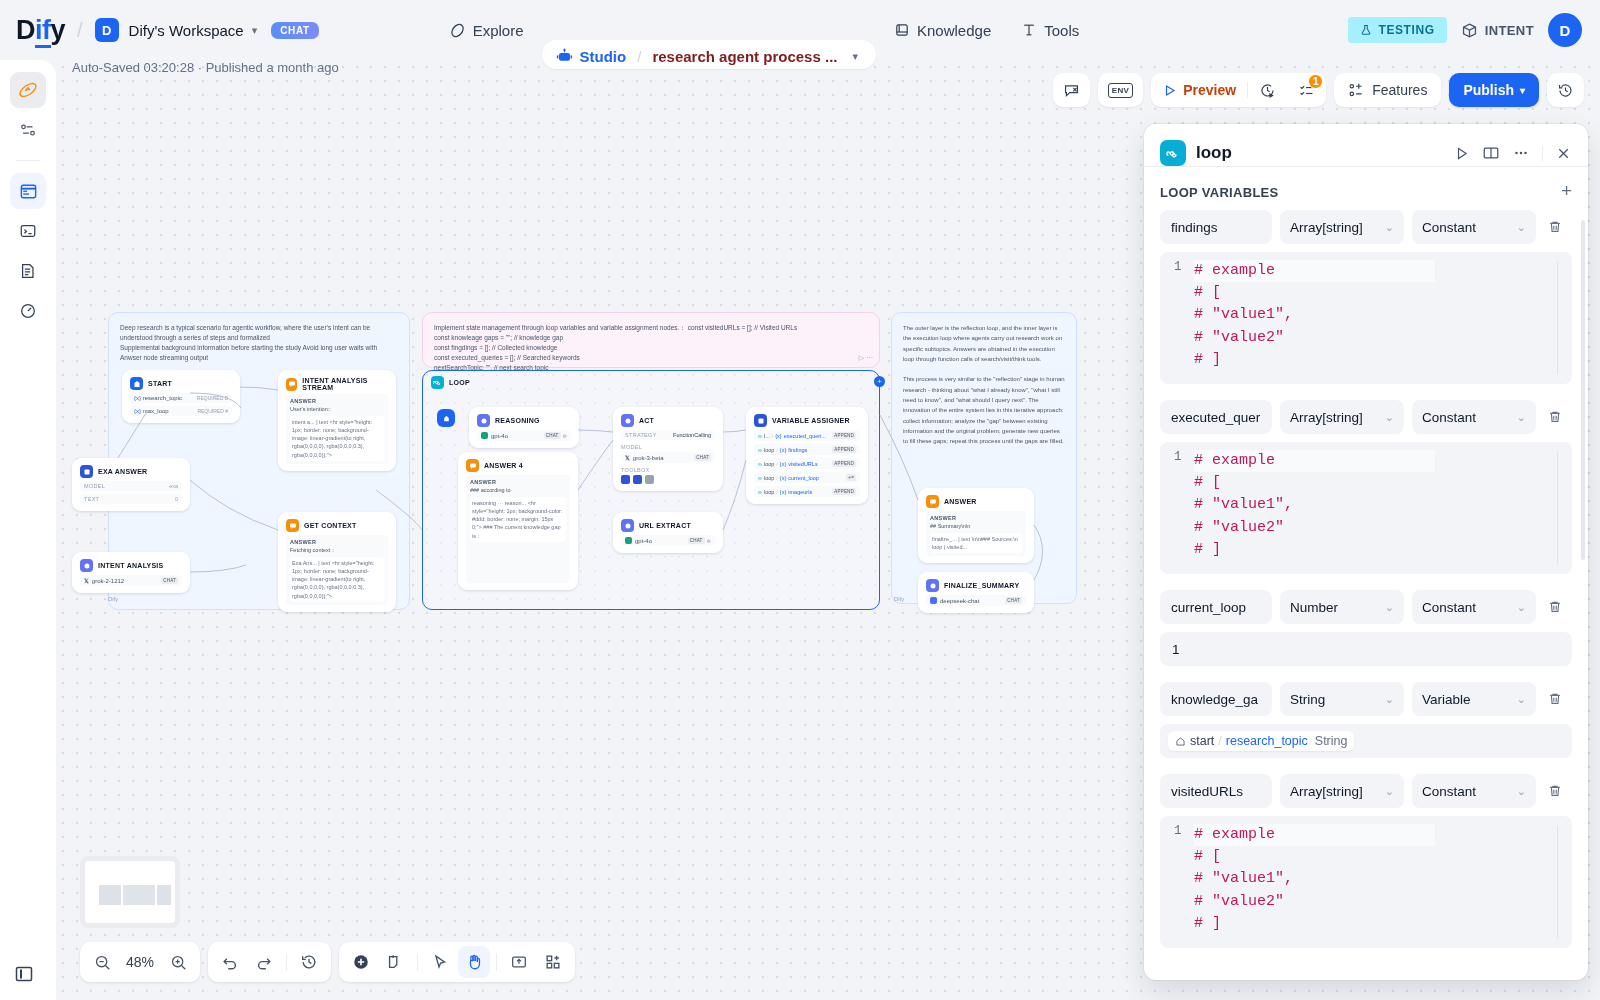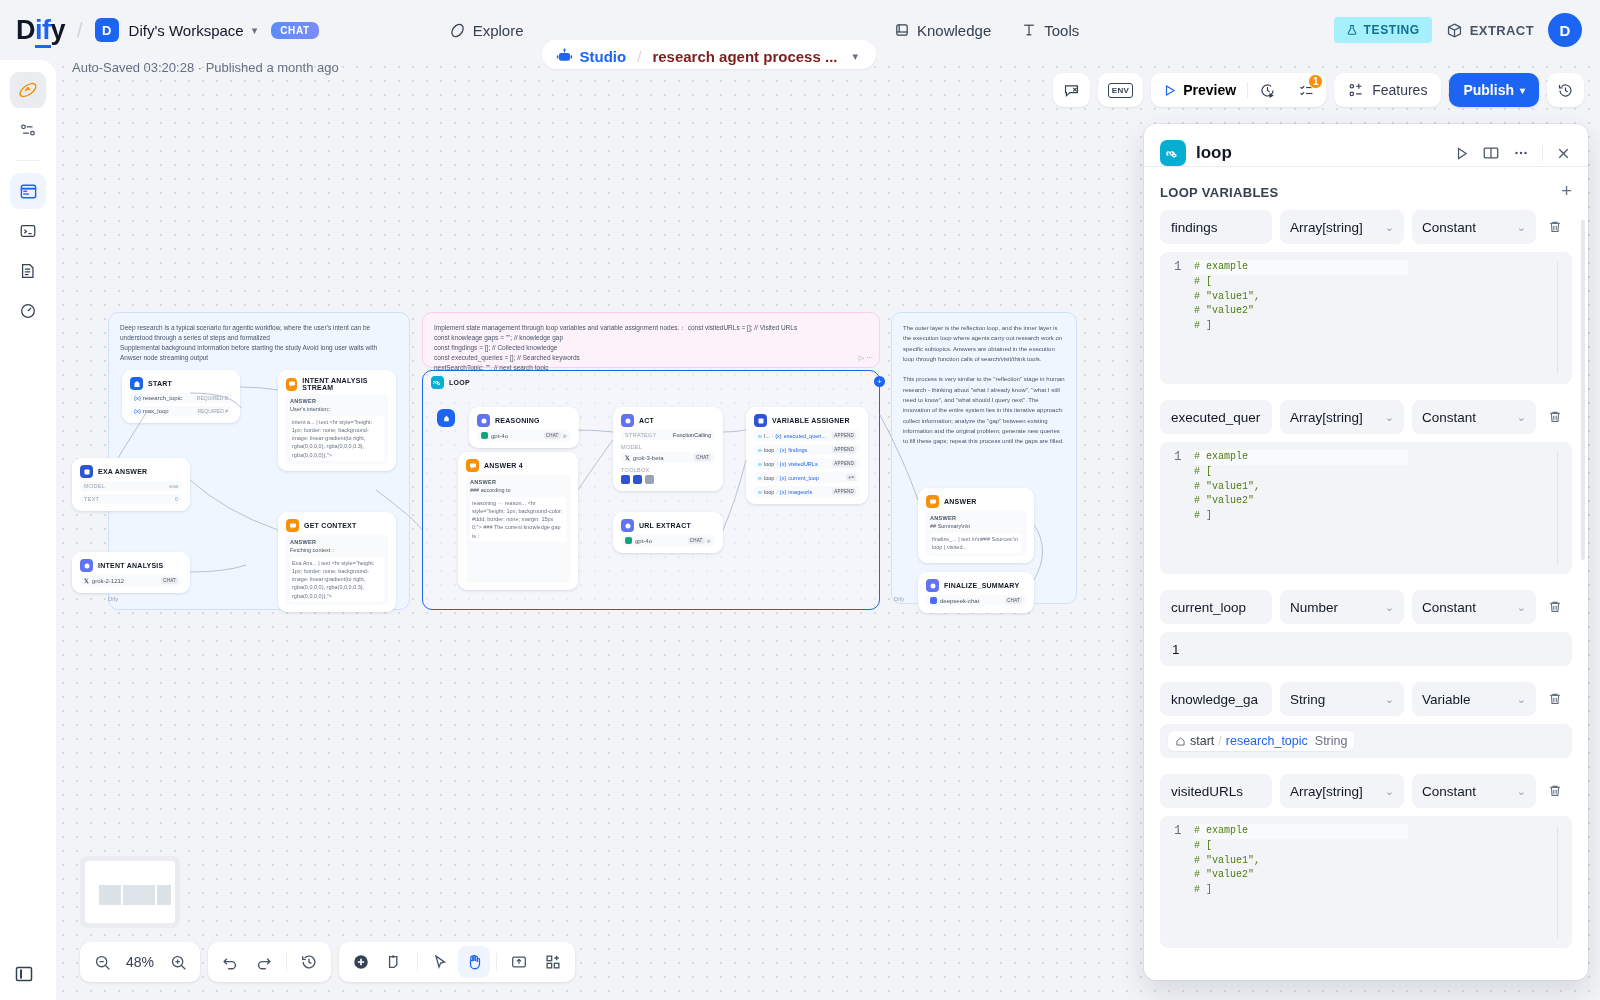--- a/index.html
+++ b/index.html
@@ -90,21 +90,21 @@
     display: flex; pointer-events: none;
   }
   .autosave { font-size: 13px; color: #667085; padding-left: 16px; }
   .tb-right { margin-left: auto; display: flex; align-items: center; gap: 8px; padding-right: 16px; pointer-events: auto; }
   .tb-box {
     background: #fff; border-radius: 10px; box-shadow: 0 1px 2px rgba(16,24,40,.08);
     height: 34px; display: flex; align-items: center; padding: 0 10px; cursor: pointer;
   }
   .tb-group { background:#fff; border-radius: 10px; box-shadow: 0 1px 2px rgba(16,24,40,.08); height: 34px; display:flex; align-items:center; }
   .tb-item { display: flex; align-items: center; gap: 6px; padding: 0 11px; height: 34px; cursor: pointer; position: relative; }
-  .preview-txt { color: #000000; font-weight: 600; font-size: 14px; }
+  .preview-txt { color: #c2410c; font-weight: 600; font-size: 14px; }
   .vline { width: 1px; height: 16px; background: #eaecf0; }
   .badge-1 {
     position: absolute; top: 1px; right: 3px;
     background: #f79009; color: #fff; font-size: 10px; font-weight: 700;
     width: 15px; height: 15px; border-radius: 50%;
     display: flex; align-items: center; justify-content: center;
     border: 1.5px solid #fff;
   }
   .features-btn { background:#fff; border-radius:10px; box-shadow:0 1px 2px rgba(16,24,40,.08); height:34px; display:flex; align-items:center; gap:7px; padding: 0 14px; font-size:14px; color:#354052; font-weight:500; cursor:pointer;}
   .publish-btn {
@@ -202,21 +202,21 @@
     display: flex; align-items: center; padding: 0 10px;
     font-size: 13.5px; color: #101828;
   }
   .var-sel .sc { margin-left: auto; color: #98a2b3; font-size: 11px; }
   .var-del { flex: 0 0 22px; display: flex; align-items: center; justify-content: center; cursor: pointer; }
   .code-box {
     margin-top: 8px; background: #f2f4f7; border-radius: 8px;
     height: 132px; display: flex; padding: 8px 0 8px 0; position: relative; overflow: hidden;
   }
   .ln { width: 34px; text-align: left; padding-left: 14px; font-size: 12.5px; color: #667085; font-family: "Liberation Mono", monospace; }
-  .code-lines { font-family: "Liberation Mono", monospace; font-size: 10px; line-height: 1.48; color: #4d7c0f; }
+  .code-lines { font-family: "Liberation Mono", monospace; font-size: 15px; line-height: 1.48; color: #be185d; }
   .code-lines .l1 { background: rgba(255,255,255,.5); display: inline-block; padding-right: 160px; }
   .code-scroll { position: absolute; right: 10px; top: 10px; bottom: 10px; width: 5px; border-left: 1px solid #dfe3e9; }
   .num-box {
     margin-top: 8px; background: #f2f4f7; border-radius: 8px; height: 34px;
     display: flex; align-items: center; padding: 0 12px; font-size: 13.5px; color: #101828;
   }
   .varref-box {
     margin-top: 8px; background: #f2f4f7; border-radius: 8px; height: 34px;
     display: flex; align-items: center; padding: 0 8px; gap: 5px;
   }
@@ -310,21 +310,21 @@
         <span>TESTING</span>
       </div>
       <div class="plugins-btn">
         <span>
           <svg width="17" height="17" viewBox="0 0 20 20" fill="none" stroke="#475467" stroke-width="1.5">
             <path d="M10 2.5 17 6v8l-7 3.5L3 14V6z"></path>
               <path d="M3 6l7 3.5L17 6"></path>
               <path d="M10 9.5v8"></path>
           </svg>
         </span>
-        <span>EXTRACT</span>
+        <span>INTENT</span>
       </div>
       <div class="avatar-d">D</div>
     </div>
   </div>
 
   <div class="rail">
     <div class="rail-btn active">
       <span>
         <svg width="22" height="22" viewBox="0 0 24 24" fill="none" stroke="#f79009" stroke-width="1.6">
           <ellipse cx="12" cy="12" rx="10" ry="5" transform="rotate(-35 12 12)"></ellipse>

